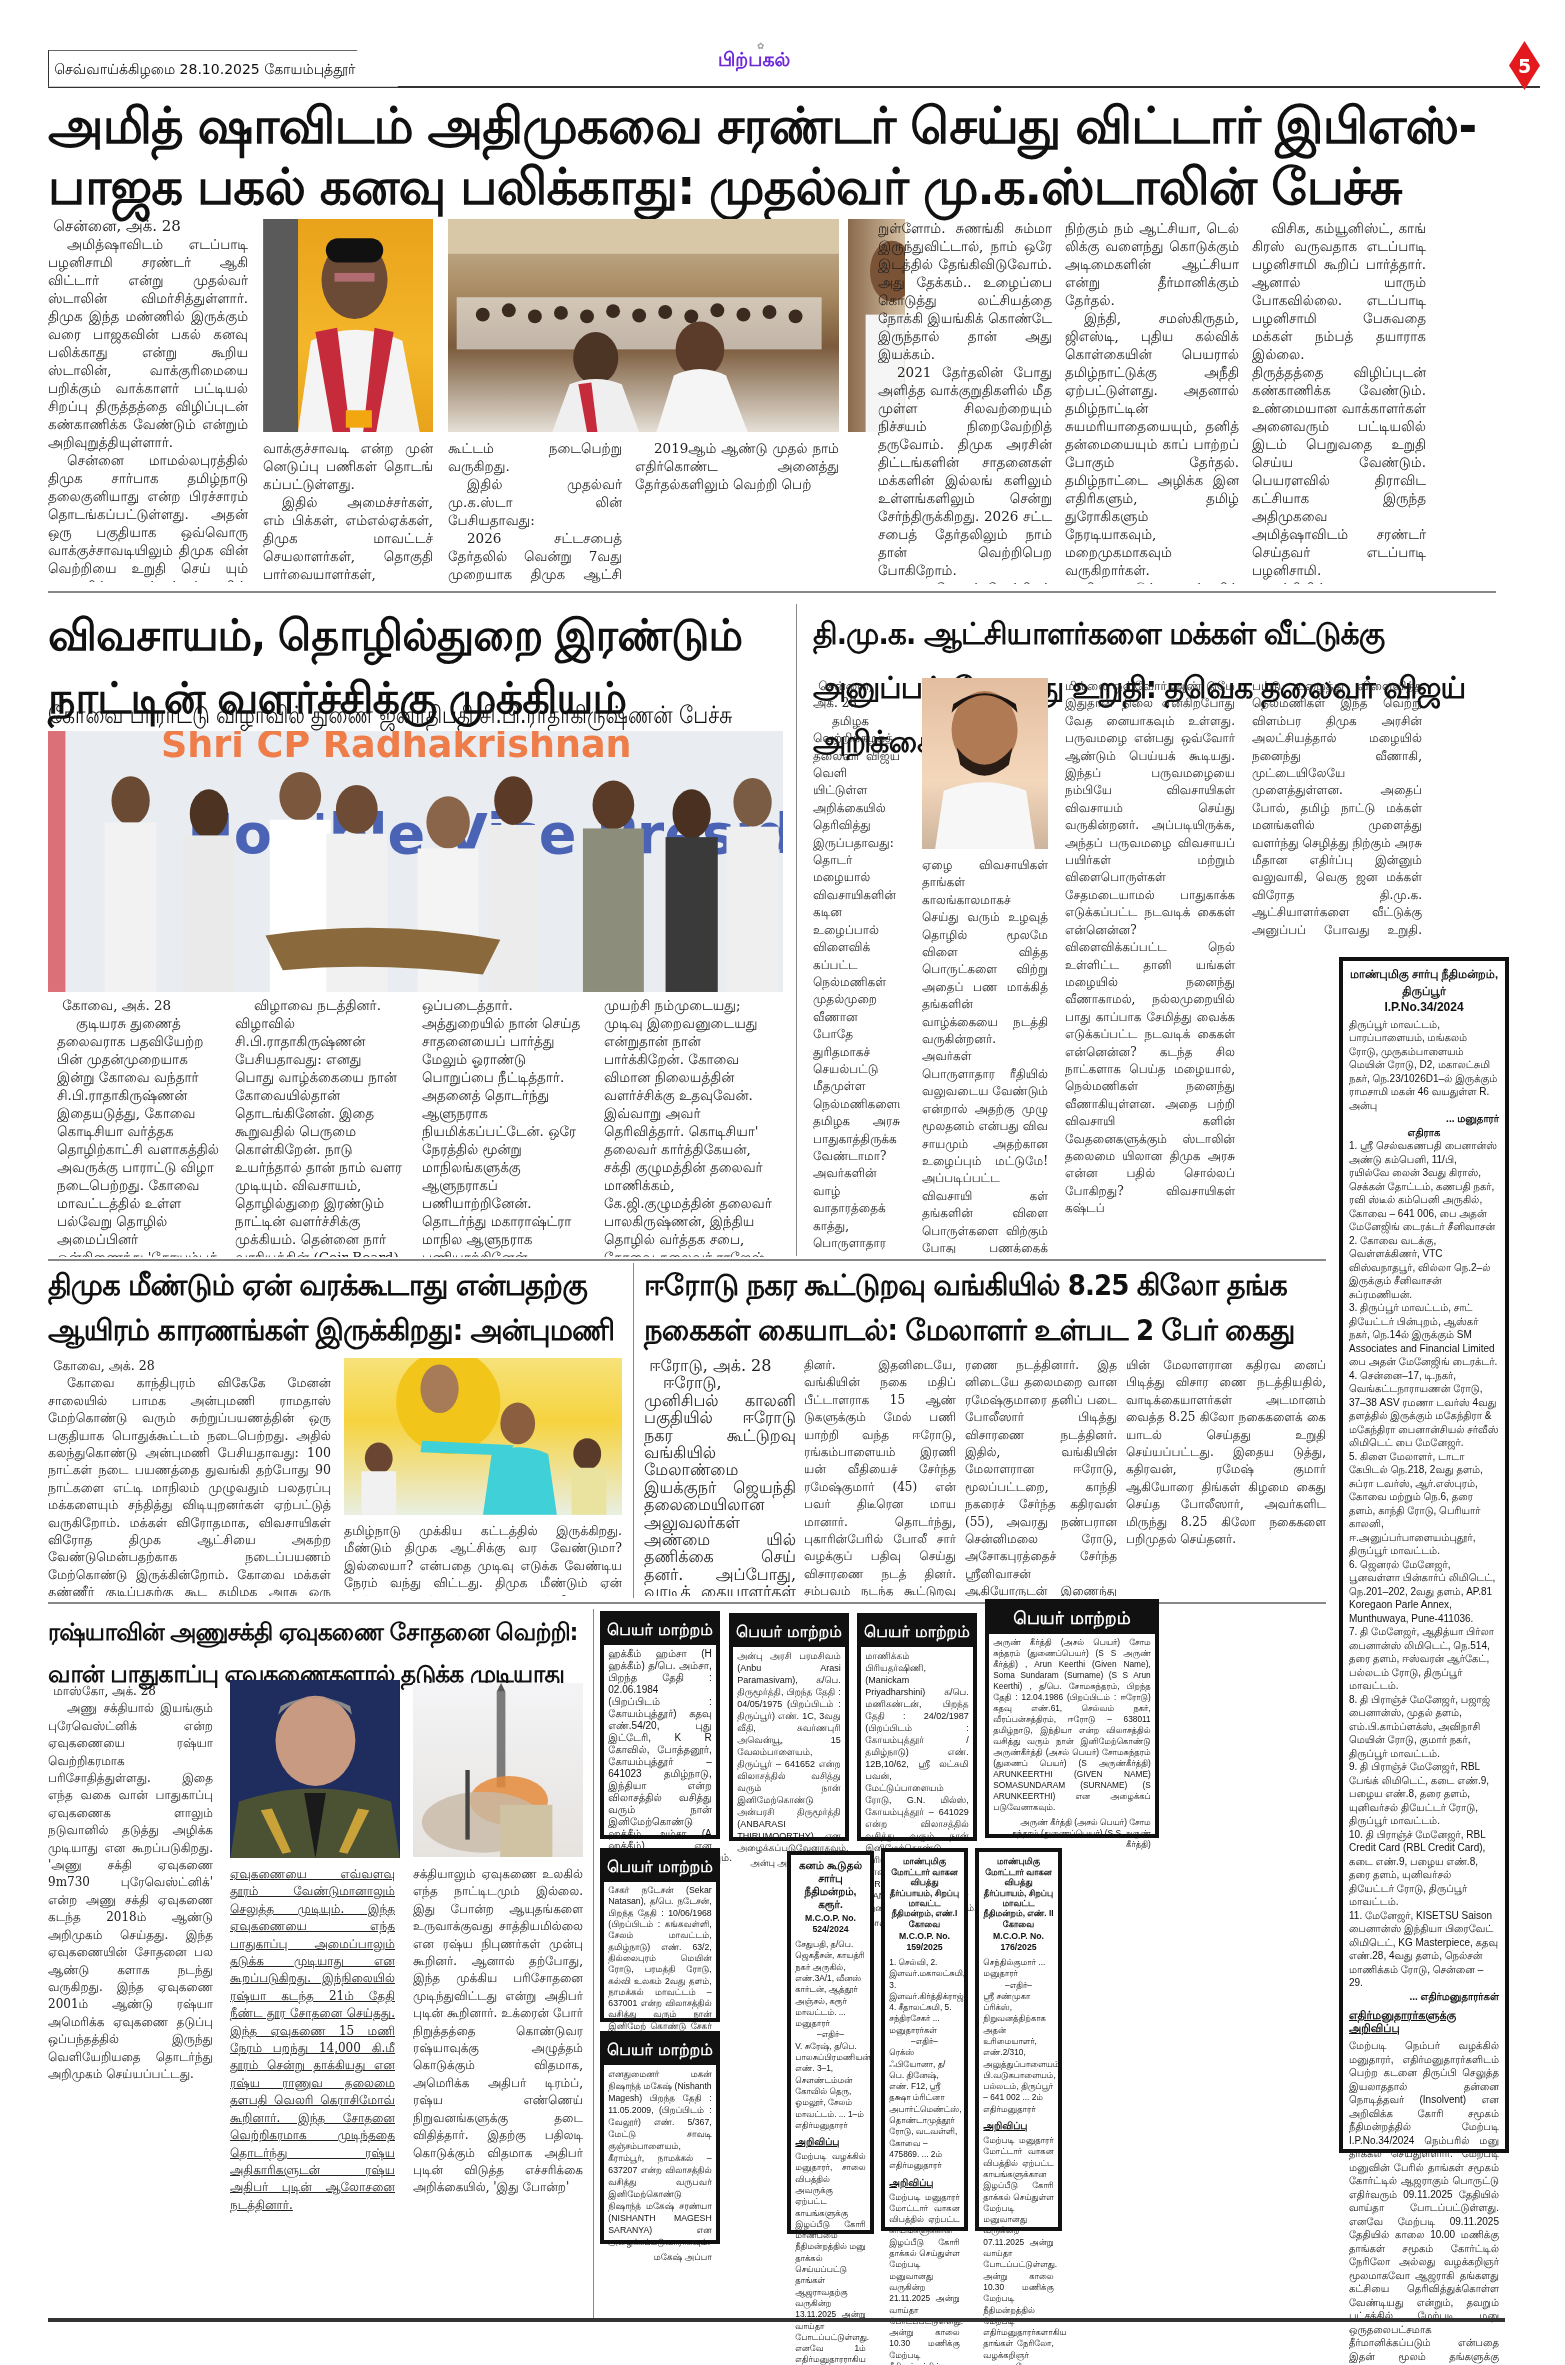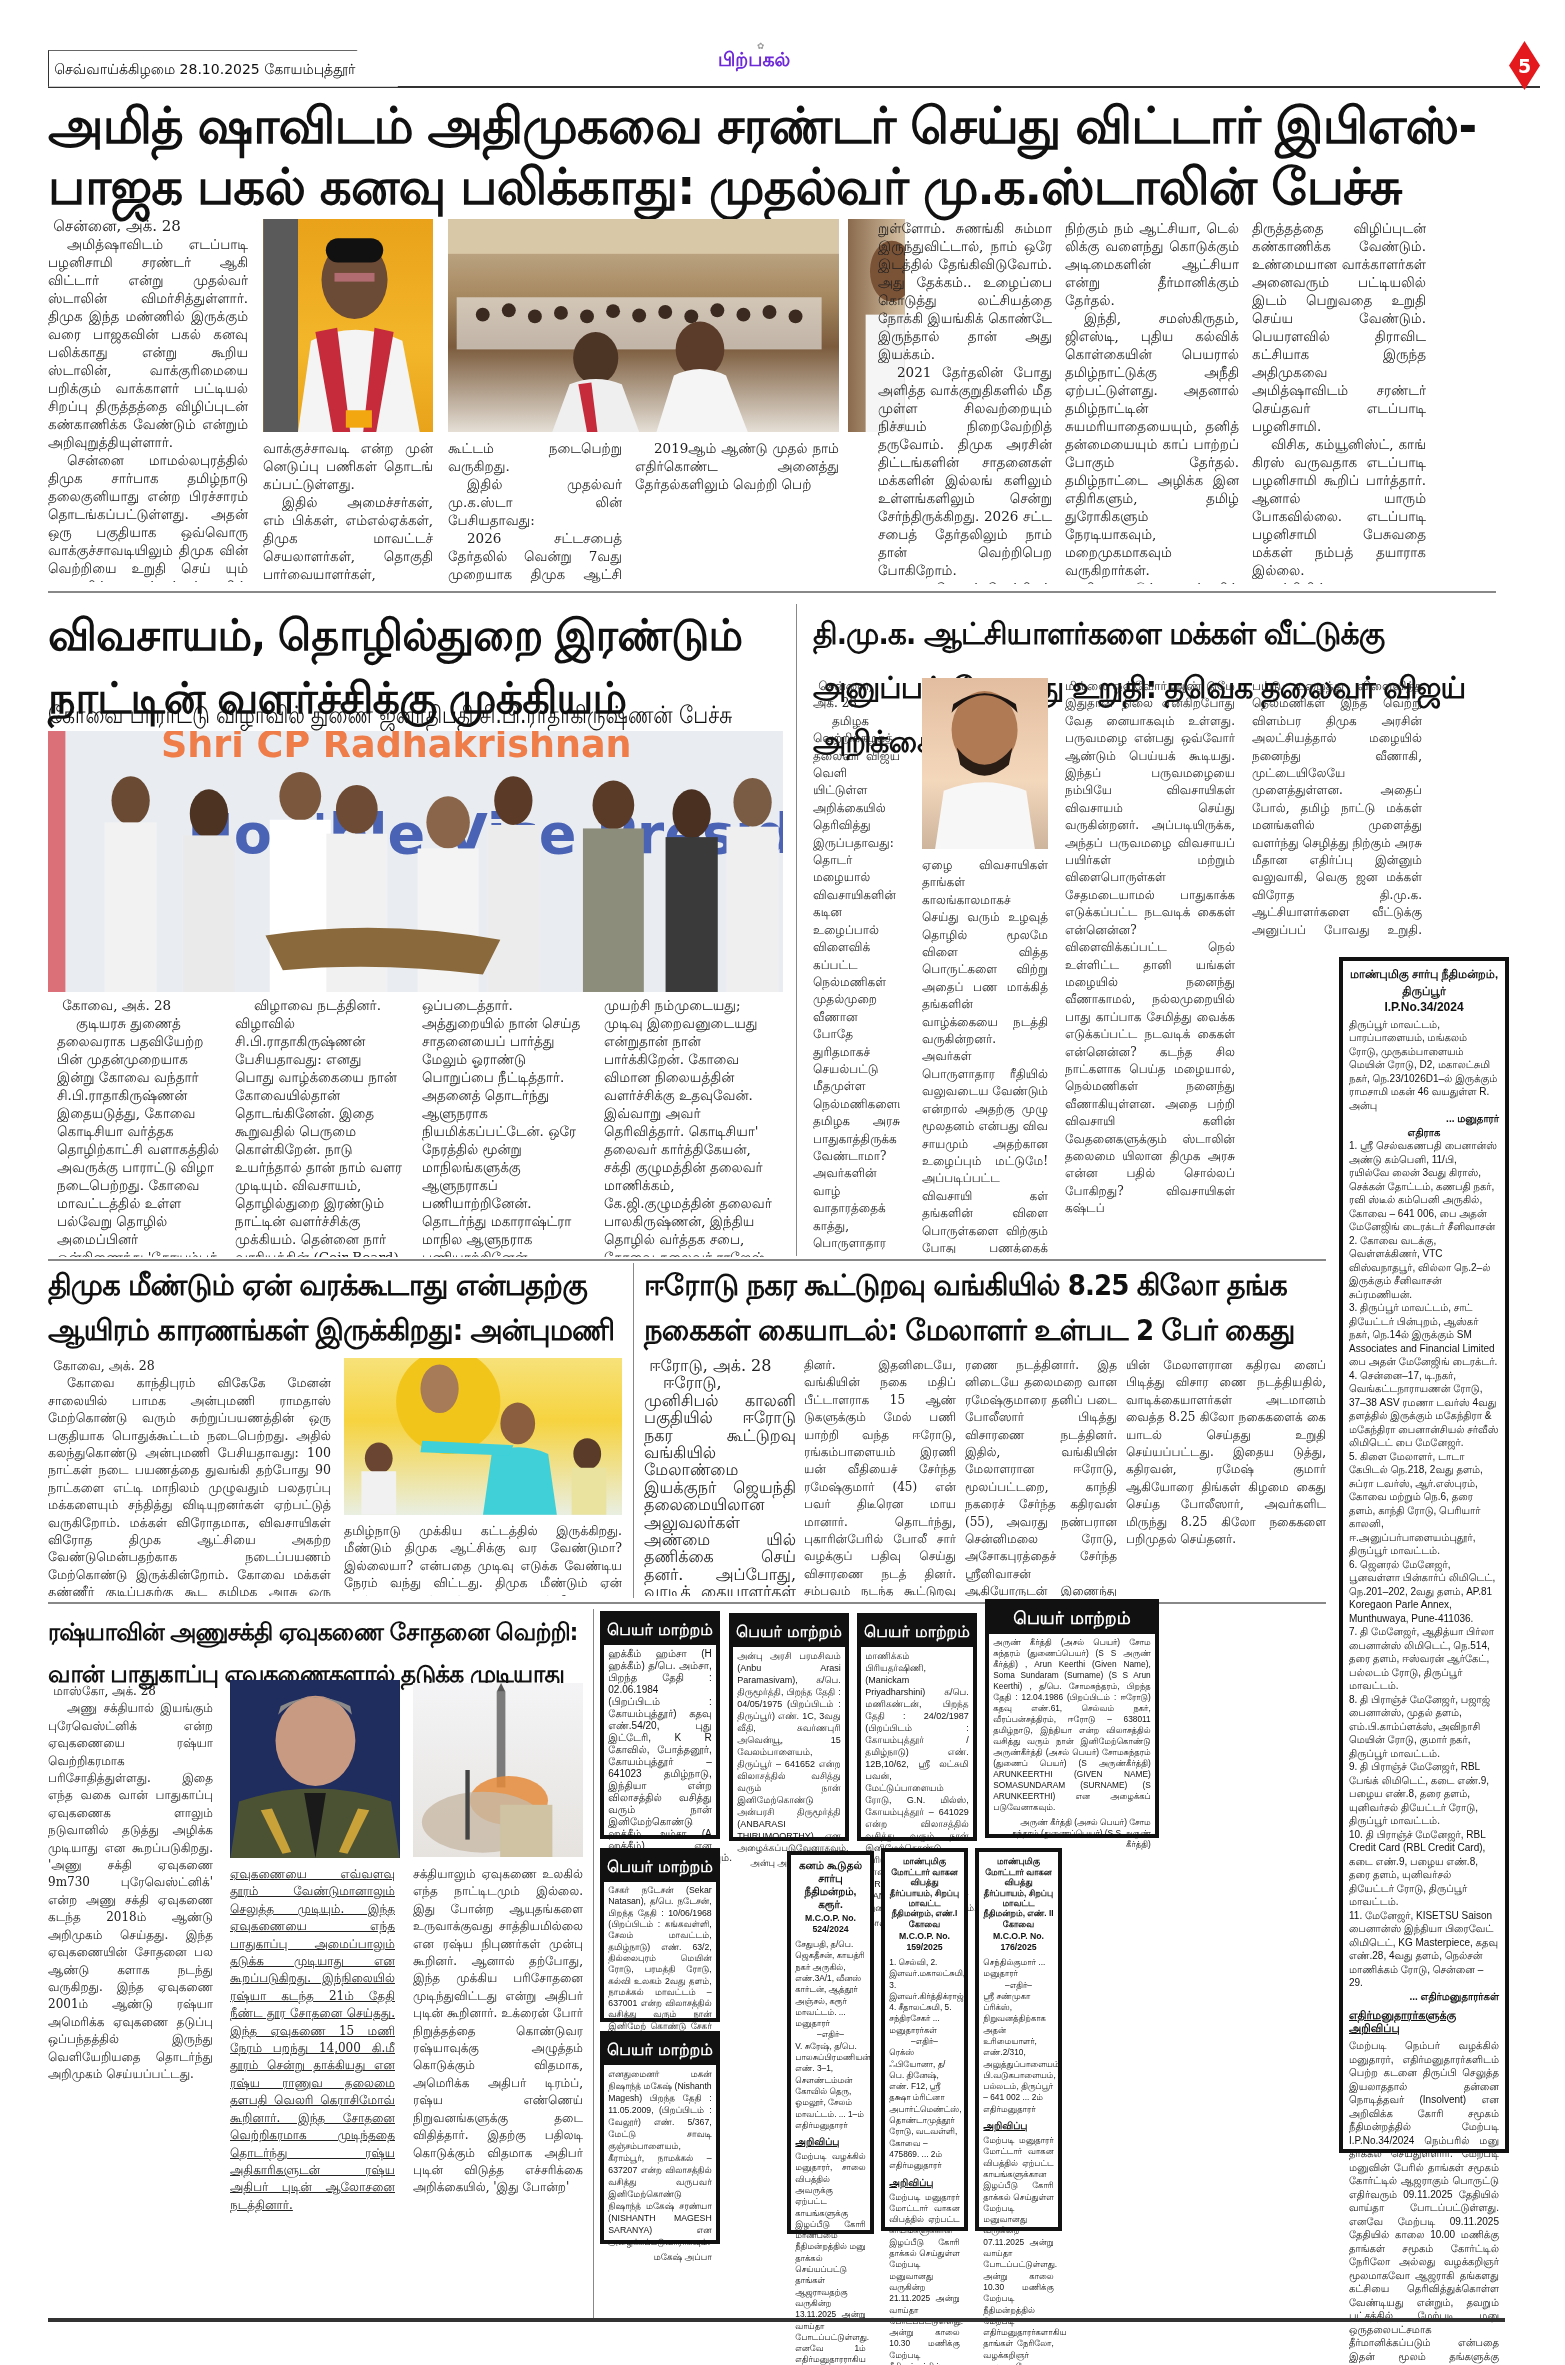--- a/index.html
+++ b/index.html
@@ -113,22 +113,22 @@
   <p style="text-indent:0">றுள்ளோம். சுணங்கி சும்மா இருந்துவிட்டால், நாம் ஒரே இடத்தில் தேங்கிவிடுவோம். அது தேக்கம்.. உழைப்பை கொடுத்து லட்சியத்தை நோக்கி இயங்கிக் கொண்டே இருந்தால் தான் அது இயக்கம்.</p>
   <p>2021 தேர்தலின் போது அளித்த வாக்குறுதிகளில் மீத முள்ள சிலவற்றையும் நிச்சயம் நிறைவேற்றித் தருவோம். திமுக அரசின் திட்டங்களின் சாதனைகள் மக்களின் இல்லங் களிலும் உள்ளங்களிலும் சென்று சேர்ந்திருக்கிறது. 2026 சட்ட சபைத் தேர்தலிலும் நாம் தான் வெற்றிபெற போகிறோம்.</p>
   <p>நமது தொடர் வெற்றிகள் நமது எதிரிகளுக்கு கலக்கத்தை ஏற்படுத்தி இருக்கிறது. 2026ல் நடக்கவிருக்கும் தேர்தல் தமிழ் நாட்டின் எதிர்காலத்தை தீர்மா னிக்கும் தேர்தல். தலைநிமிர்ந்து</p>
 </div>
 <div class="abs col" style="left:1065px;top:219px;width:174px;height:365px;">
   <p style="text-indent:0">நிற்கும் நம் ஆட்சியா, டெல் லிக்கு வளைந்து கொடுக்கும் அடிமைகளின் ஆட்சியா என்று தீர்மானிக்கும் தேர்தல்.</p>
   <p>இந்தி, சமஸ்கிருதம், ஜிஎஸ்டி, புதிய கல்விக் கொள்கையின் பெயரால் தமிழ்நாட்டுக்கு அநீதி ஏற்பட்டுள்ளது. அதனால் தமிழ்நாட்டின் சுயமரியாதையையும், தனித் தன்மையையும் காப் பாற்றப் போகும் தேர்தல். தமிழ்நாட்டை அழிக்க இன எதிரிகளும், தமிழ் துரோகிகளும் நேரடியாகவும், மறைமுகமாகவும் வருகிறார்கள்.</p>
   <p>திமுக இந்த மண்ணில் இருக்கும் வரை பாஜகவின் பகல் கனவு பலிக்காது. அது அவர்களுக்கு நன்றாக தெரி யும். அதனால்தான் பாஜக குறுக்கு வழிகளை நாடுகிறது. வாக்குரிமையை பறிக்கும் வாக்காளர் பட்டியல் சிறப்பு</p>
 </div>
 <div class="abs col" style="left:1252px;top:219px;width:174px;height:365px;">
+  <p>விசிக, கம்யூனிஸ்ட், காங் கிரஸ் வருவதாக எடப்பாடி பழனிசாமி கூறிப் பார்த்தார். ஆனால் யாரும் போகவில்லை. எடப்பாடி பழனிசாமி பேசுவதை மக்கள் நம்பத் தயாராக இல்லை.</p>
   <p style="text-indent:0">திருத்தத்தை விழிப்புடன் கண்காணிக்க வேண்டும். உண்மையான வாக்காளர்கள் அனைவரும் பட்டியலில் இடம் பெறுவதை உறுதி செய்ய வேண்டும். பெயரளவில் திராவிட கட்சியாக இருந்த அதிமுகவை அமித்ஷாவிடம் சரண்டர் செய்தவர் எடப்பாடி பழனிசாமி.</p>
-  <p>விசிக, கம்யூனிஸ்ட், காங் கிரஸ் வருவதாக எடப்பாடி பழனிசாமி கூறிப் பார்த்தார். ஆனால் யாரும் போகவில்லை. எடப்பாடி பழனிசாமி பேசுவதை மக்கள் நம்பத் தயாராக இல்லை.</p>
   <p>கட்சியின் உரிமைகளையே பாஜகவிடம் அடகு வைத்தவர் களுக்கு மக்கள் உரிமைகளை பற்றி கவலைப்பட நேரமிருக் காது. இவ்வாறு அவர் பேசி னார்.</p>
 </div>
 
 <div class="abs rule" style="left:48px;top:591px;width:1448px;height:1.7px;"></div>
 
 <div class="abs headline" style="left:48px;top:604px;width:739px;font-size:43px;line-height:63px;">
   <div>விவசாயம், தொழில்துறை இரண்டும்</div>
   <div>நாட்டின் வளர்ச்சிக்கு முக்கியம்</div>
 </div>
 <div class="abs sub" style="left:48px;top:700px;width:748px;font-size:20px;white-space:nowrap;transform:scaleY(1.2);transform-origin:left top;">கோவை பாராட்டு விழாவில் துணை ஜனாதிபதி சி.பி.ராதாகிருஷ்ணன் பேச்சு</div>

